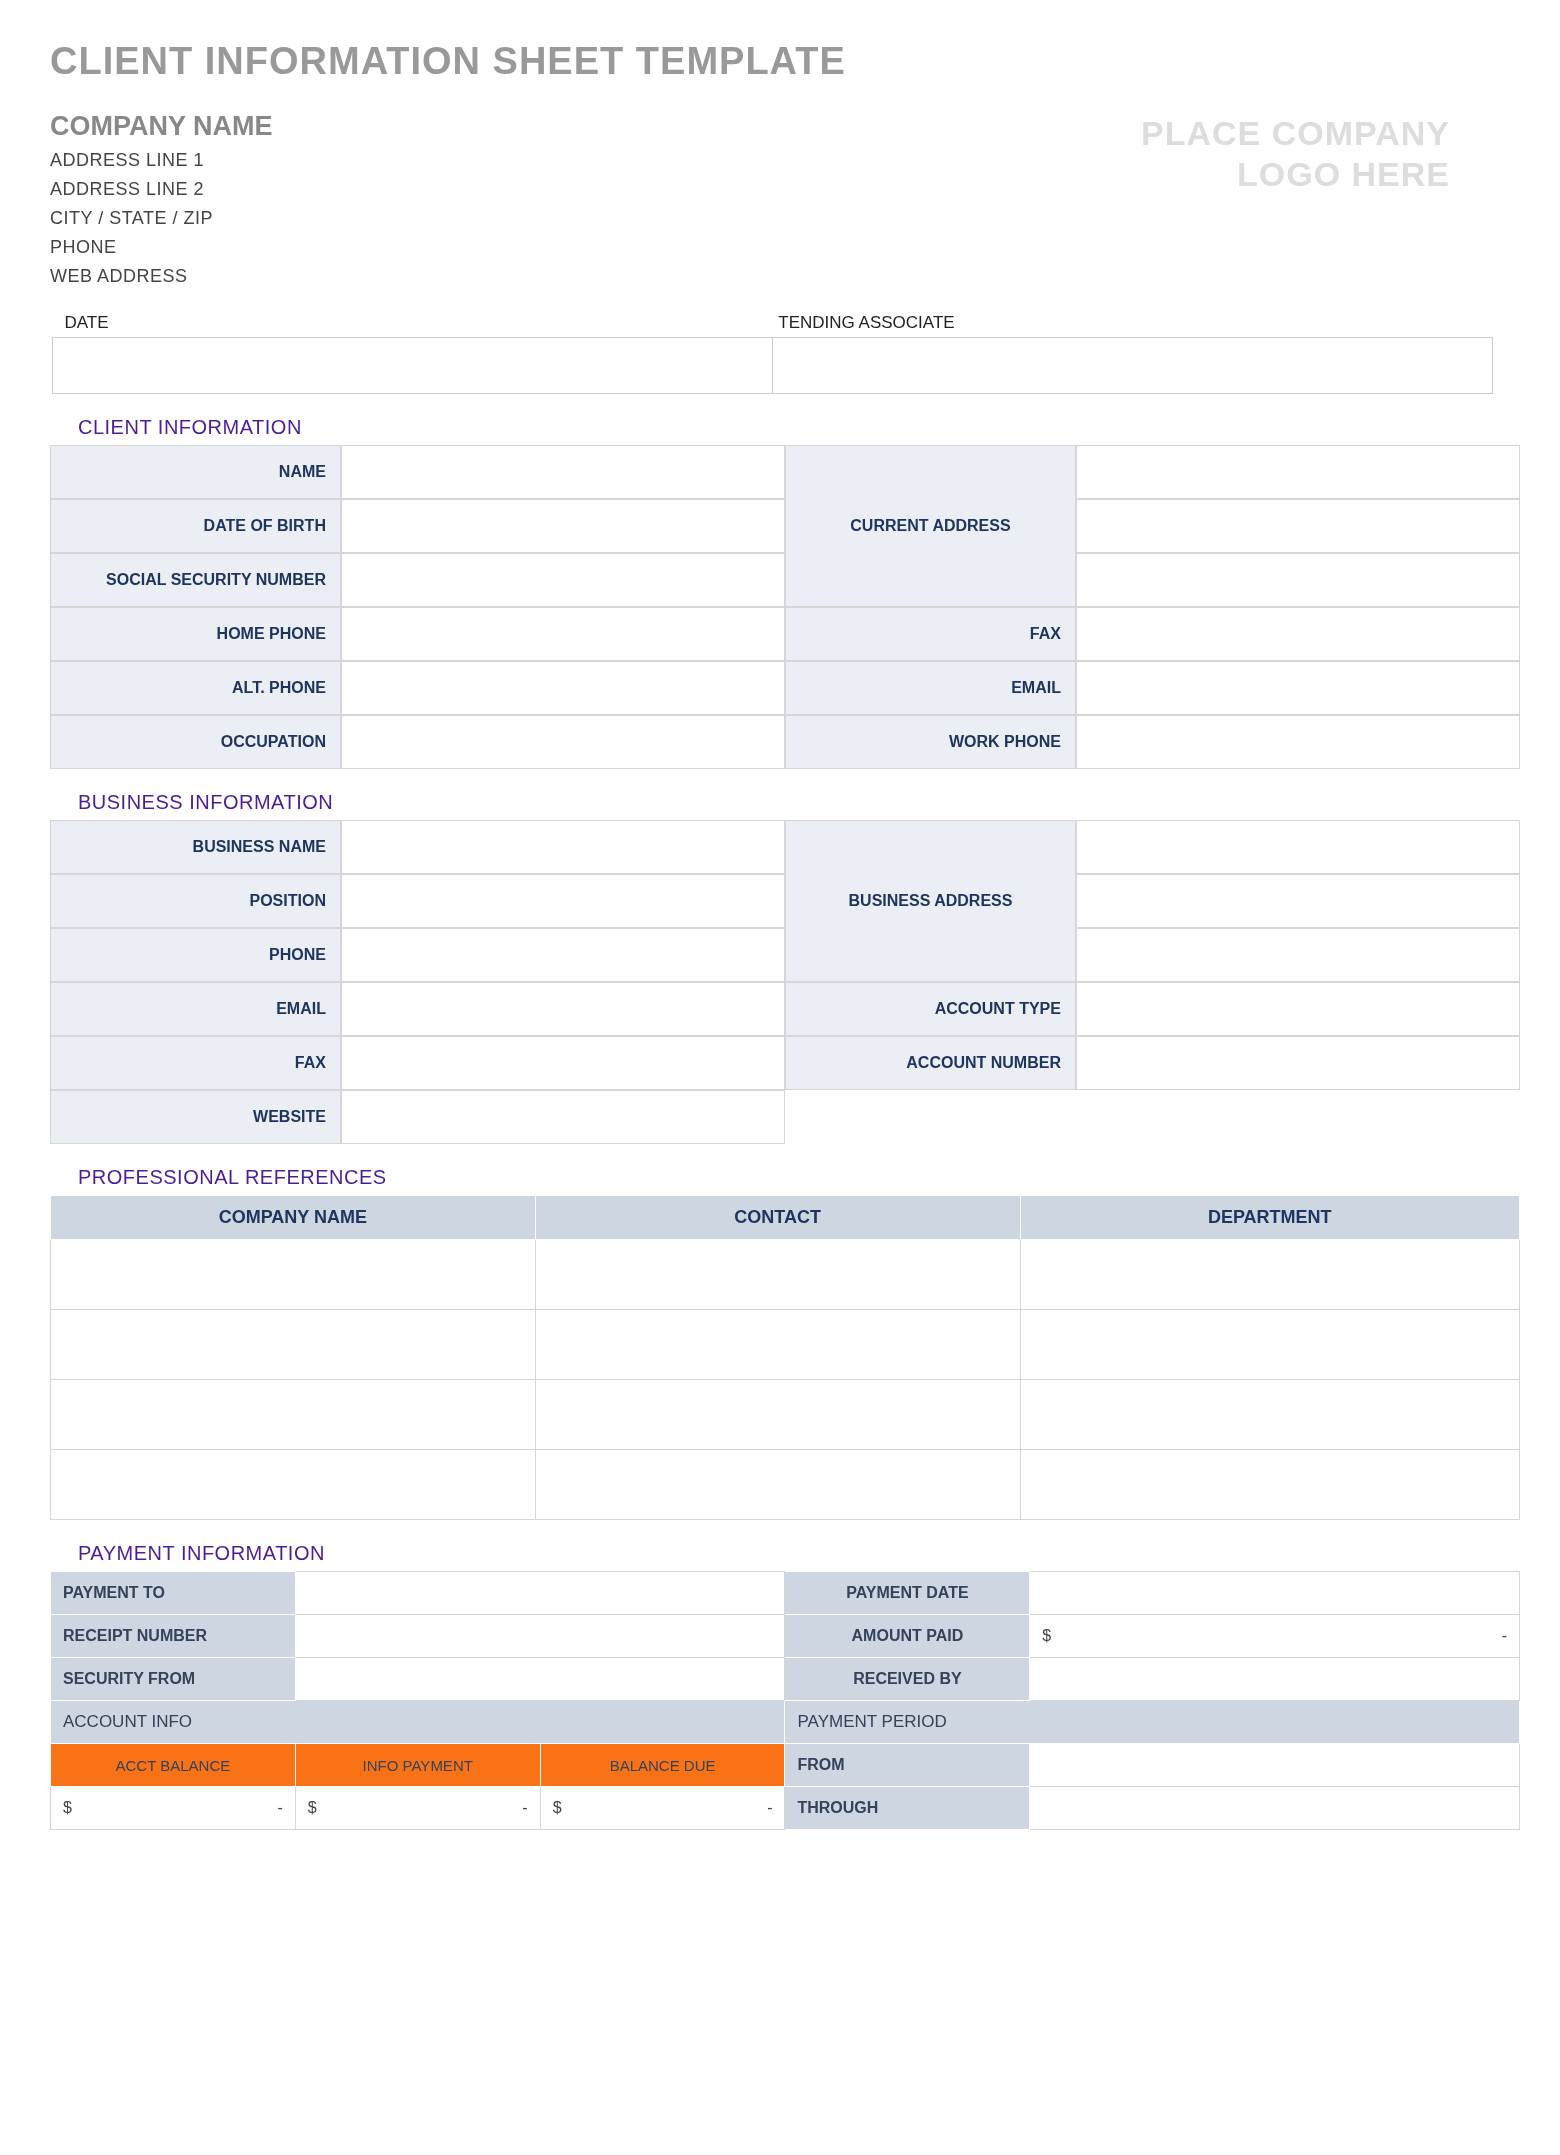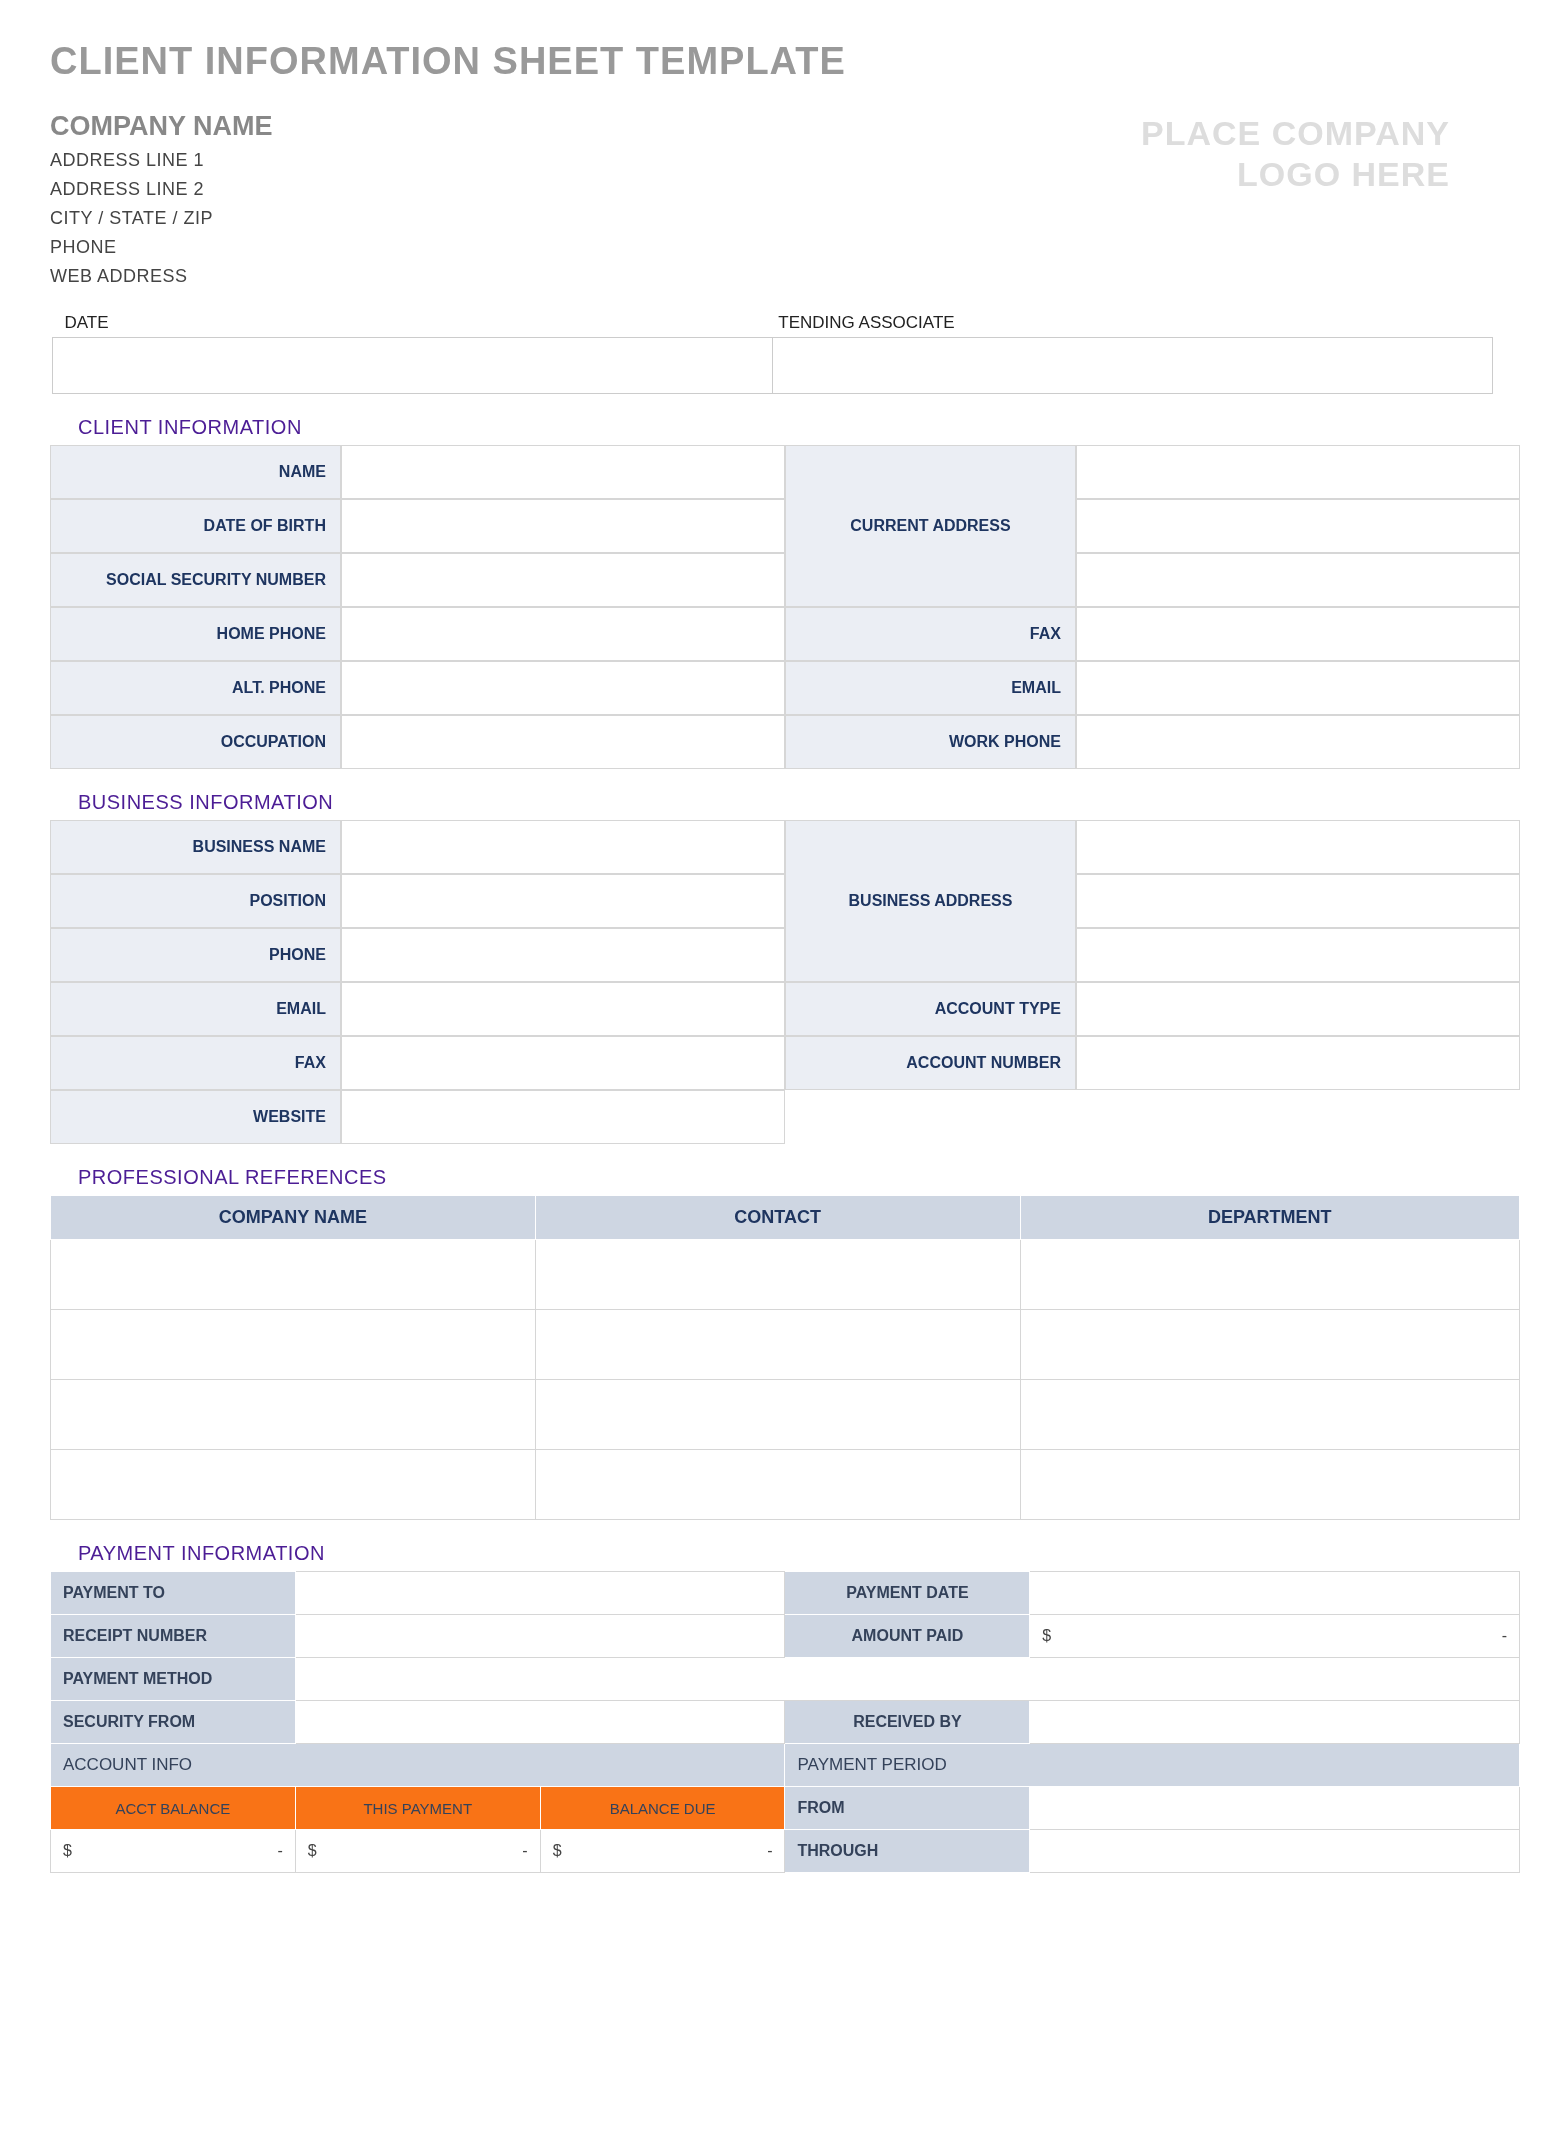--- a/index.html
+++ b/index.html
@@ -324,36 +324,32 @@
   <tr>
     <td class="plabel">RECEIPT NUMBER</td>
     <td class="pvalue" colspan="2"></td>
     <td class="plabel center">AMOUNT PAID</td>
     <td class="pvalue" colspan="2">
       <span class="dollar">$</span>
       <span class="dash">-</span>
     </td>
   </tr>
   <tr>
-    <td class="plabel">PAYMENT METHOD</td>
-    <td class="pvalue" colspan="5"></td>
-  </tr>
-  <tr>
     <td class="plabel">SECURITY FROM</td>
     <td class="pvalue" colspan="2"></td>
     <td class="plabel center">RECEIVED BY</td>
     <td class="pvalue" colspan="2"></td>
   </tr>
   <tr>
     <td class="phead" colspan="3">ACCOUNT INFO</td>
     <td class="phead" colspan="3">PAYMENT PERIOD</td>
   </tr>
   <tr>
     <td class="subhead">ACCT BALANCE</td>
-    <td class="subhead">THIS PAYMENT</td>
+    <td class="subhead">INFO PAYMENT</td>
     <td class="subhead">BALANCE DUE</td>
     <td class="plabel">FROM</td>
     <td class="pvalue" colspan="2"></td>
   </tr>
   <tr>
     <td class="pvalue">
       <span class="dollar">$</span>
       <span class="dash">-</span>
     </td>
     <td class="pvalue">

